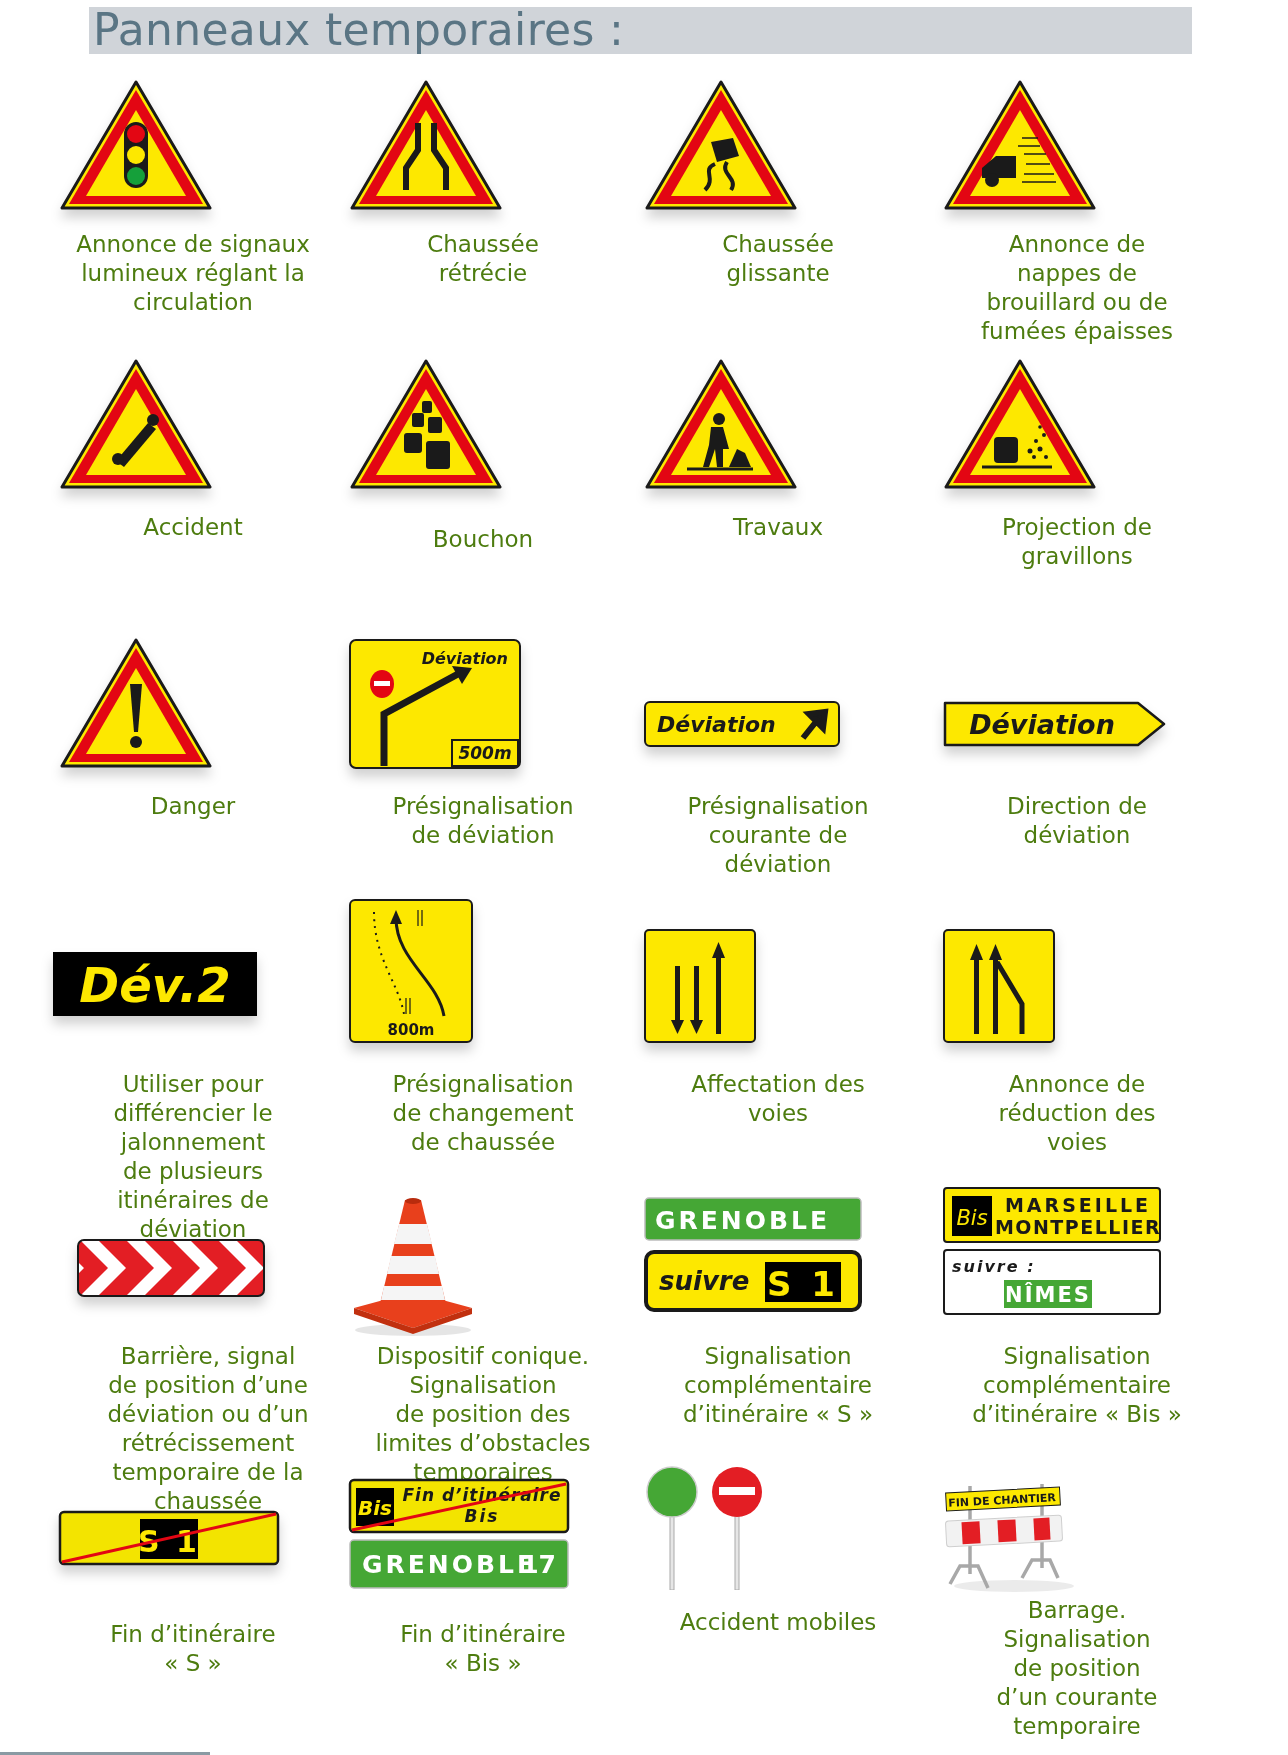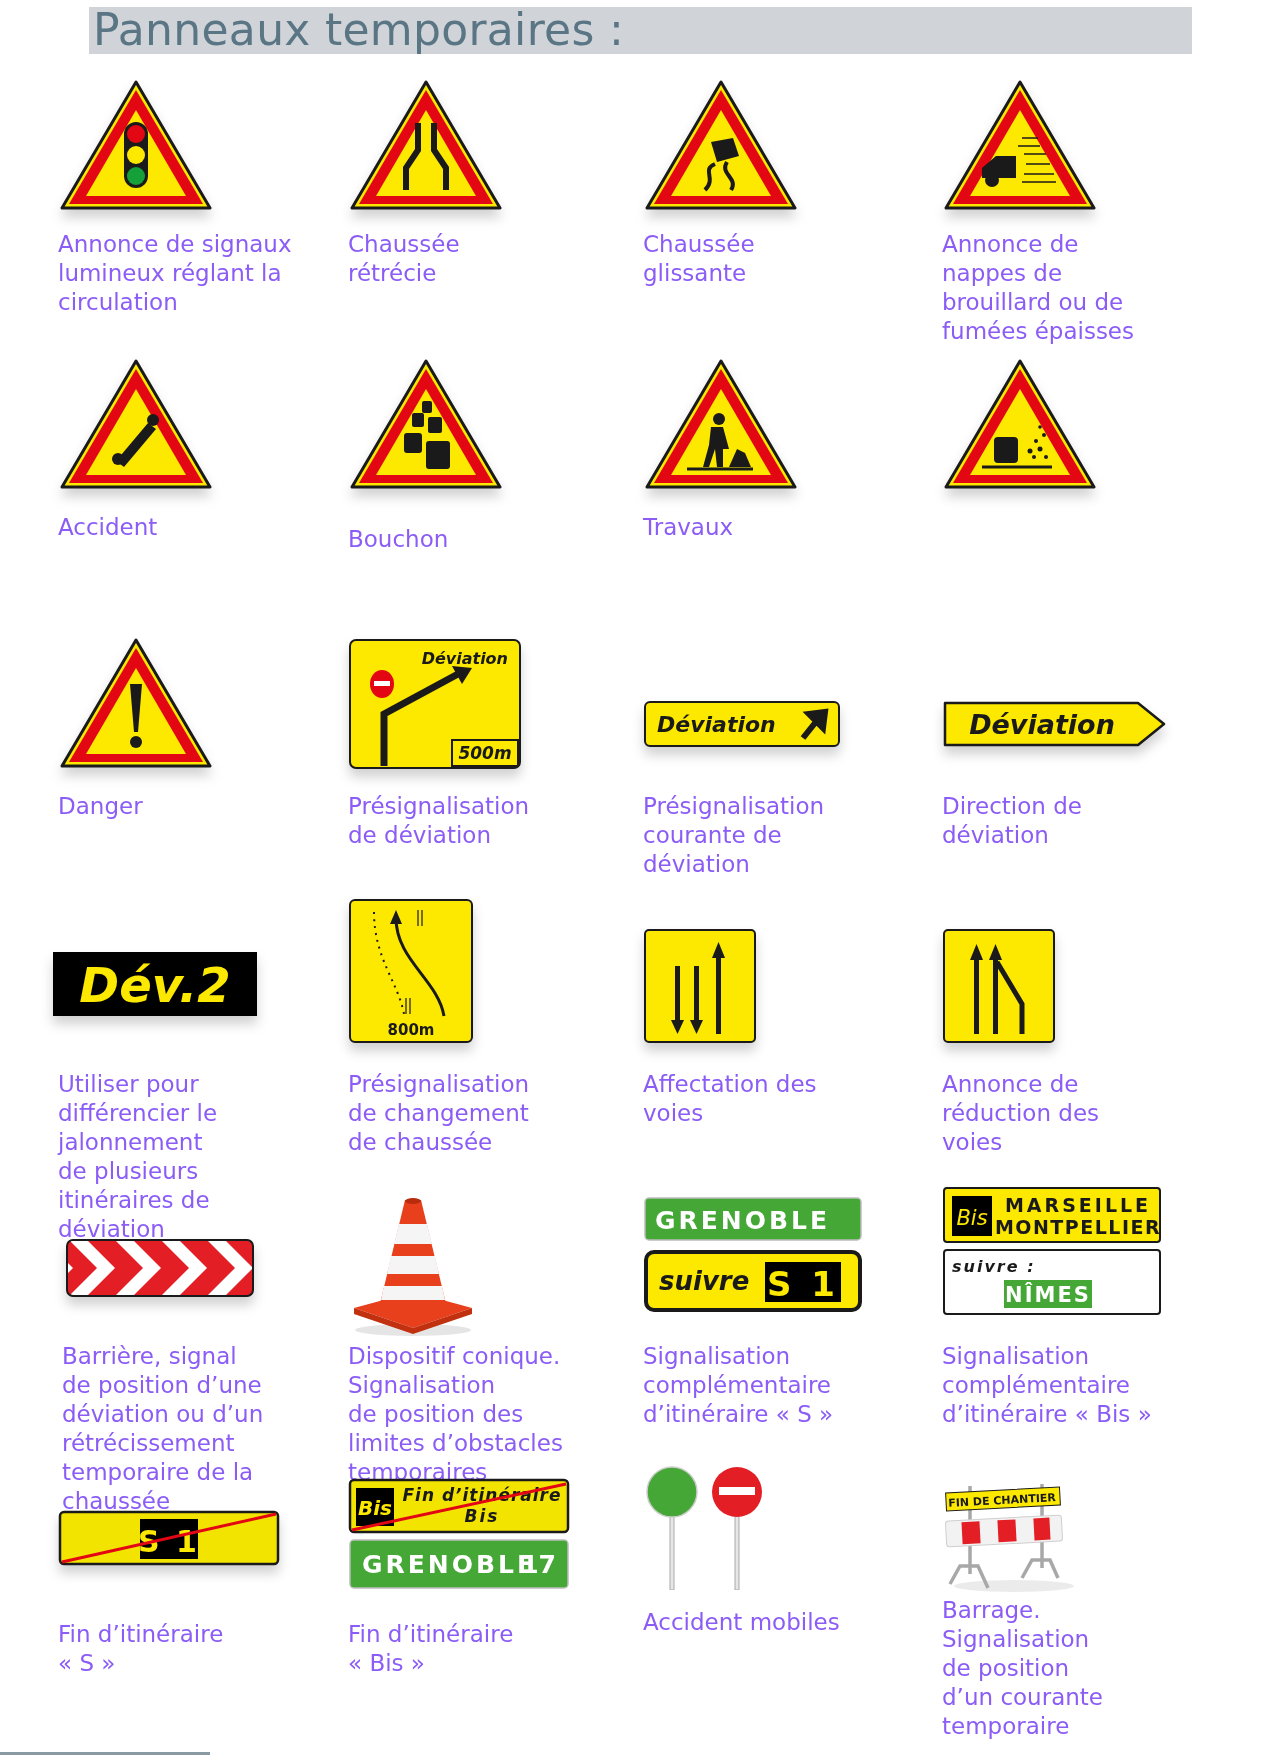--- a/index.html
+++ b/index.html
@@ -1,21 +1,21 @@
 <!DOCTYPE html>
 <html><head>
 <meta charset="utf-8">
 <style>
   html,body{margin:0;padding:0;background:#ffffff;}
   body{width:1288px;height:1755px;position:relative;overflow:hidden;font-family:"DejaVu Sans","Liberation Sans",sans-serif;}
   .titlebar{position:absolute;left:89px;top:7px;width:1103px;height:47px;background:#d0d4d9;}
   .title{position:absolute;left:4px;top:2px;font-size:44px;color:#5a7584;letter-spacing:0.3px;line-height:42px;white-space:nowrap;font-family:"DejaVu Sans",sans-serif;}
   .item{position:absolute;width:270px;margin-left:-135px;}
   .sign{position:relative;margin:0 auto;}
-  .label{position:absolute;left:0;width:270px;text-align:left;color:#8b5cf6;font-size:23px;line-height:29px;white-space:pre-line;font-family:"DejaVu Sans",sans-serif;}
+  .label{position:absolute;left:0;width:270px;text-align:center;color:#4d7c0f;font-size:23px;line-height:29px;white-space:pre-line;font-family:"DejaVu Sans",sans-serif;}
   .shadow{filter:drop-shadow(0 8px 6px rgba(0,0,0,0.18));}
   .bottomline{position:absolute;left:0;top:1752px;width:210px;height:3px;background:#8a9aa3;}
   svg text{font-family:"DejaVu Sans","Liberation Sans",sans-serif;}
 </style>
 </head>
 <body>
 
 <div class="titlebar">
   <div class="title">Panneaux temporaires :</div>
 </div>
@@ -132,20 +132,22 @@
     <g fill="#1a1a1a">
         <circle cx="88" cy="94" r="2.5"></circle>
         <circle cx="94" cy="84" r="2"></circle>
         <circle cx="98" cy="92" r="2.5"></circle>
         <circle cx="102" cy="78" r="2"></circle>
         <circle cx="104" cy="100" r="2"></circle>
         <circle cx="92" cy="100" r="2"></circle>
         <circle cx="98" cy="70" r="1.8"></circle>
       </g>
   </svg>
+  <div class="label" style="top:156px;">Projection de
+gravillons</div>
 </div>
 
 <div class="item" style="left:193px;top:636px;">
   <svg class="sign shadow" width="156" height="136" viewBox="0 0 156 136">
     <path d="M78 4 L152 130 L4 130 Z" fill="#fde800" stroke="#1a1a1a" stroke-width="3" stroke-linejoin="round"></path>
     <path d="M78 12 L145 126 L11 126 Z" fill="#e30613"></path>
     <path d="M78 32 L128 118 L28 118 Z" fill="#fde800"></path>
     <path d="M72 48 L84 48 L80 96 L76 96 Z" fill="#1a1a1a"></path>
     <circle cx="78" cy="106" r="6" fill="#1a1a1a"></circle>
   </svg>
@@ -240,21 +242,21 @@
       <rect x="51" y="30" width="5" height="76"></rect>
         <path d="M47 32 L60 32 L53.5 16 Z"></path>
     </g>
     <path d="M55 34 L80 76 L80 106" stroke="#1a1a1a" stroke-width="5" fill="none"></path>
   </svg>
   <div class="label" style="top:142px;">Annonce de
 réduction des
 voies</div>
 </div>
 
-<div class="item" style="left:200px;top:1238px;">
+<div class="item" style="left:211px;top:1238px;">
   <svg class="sign shadow" width="190" height="60" viewBox="0 0 190 60">
     <defs>
         <clipPath id="cb">
           <rect x="2" y="2" width="186" height="56" rx="6"></rect>
         </clipPath>
       </defs>
     <rect x="2" y="2" width="186" height="56" rx="6" fill="#ffffff"></rect>
     <g clip-path="url(#cb)" fill="#e31e24">
       <path d="M-20 2 L4 2 L32 30 L4 58 L-20 58 L8 30 Z"></path>
       <path d="M22 2 L50 2 L78 30 L50 58 L22 58 L50 30 Z"></path>

